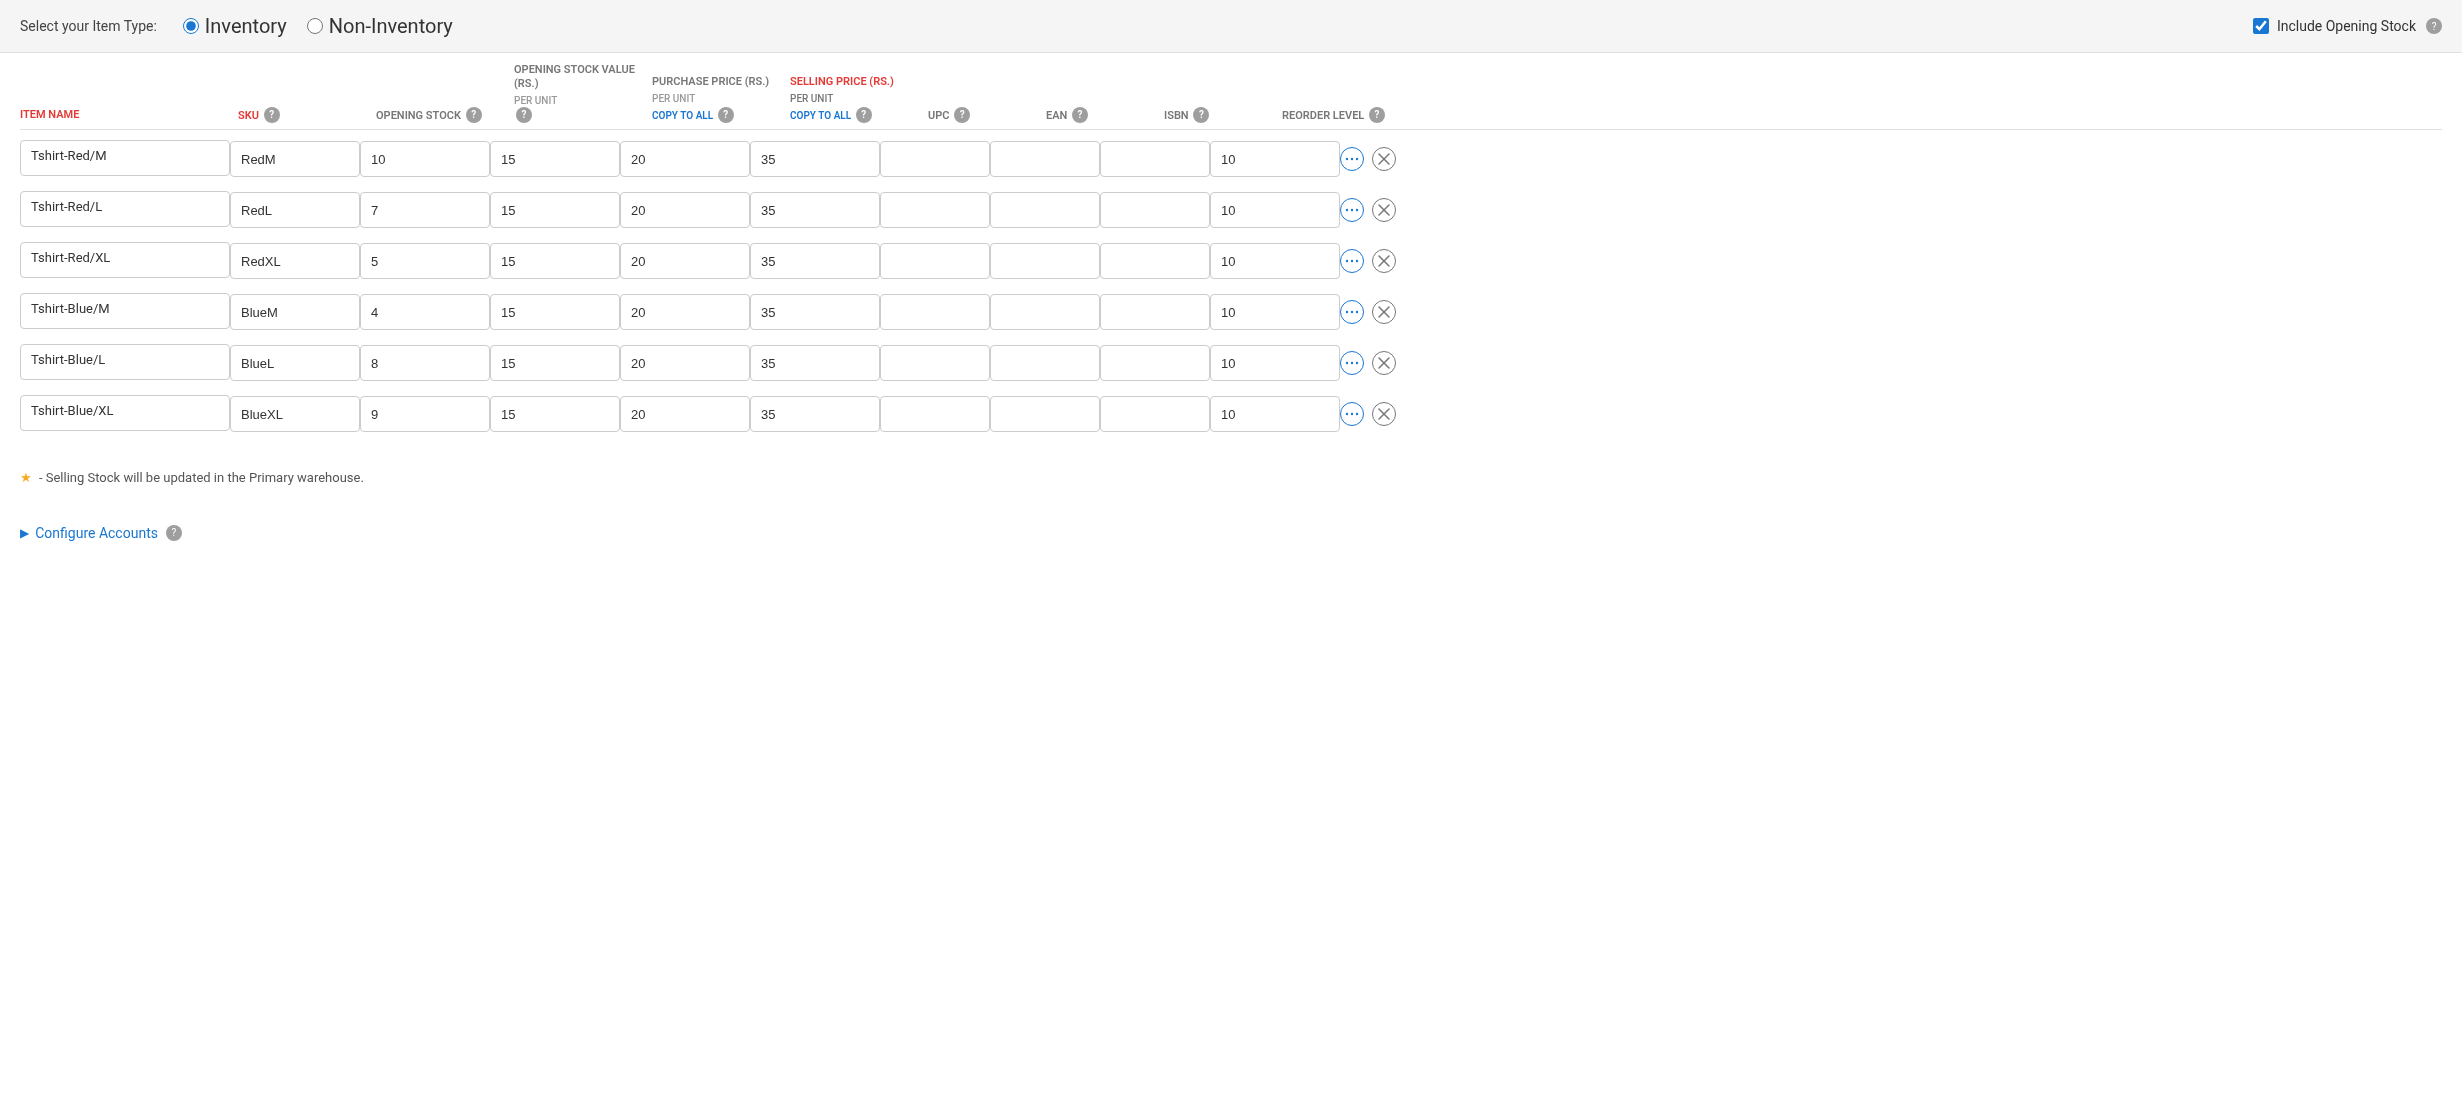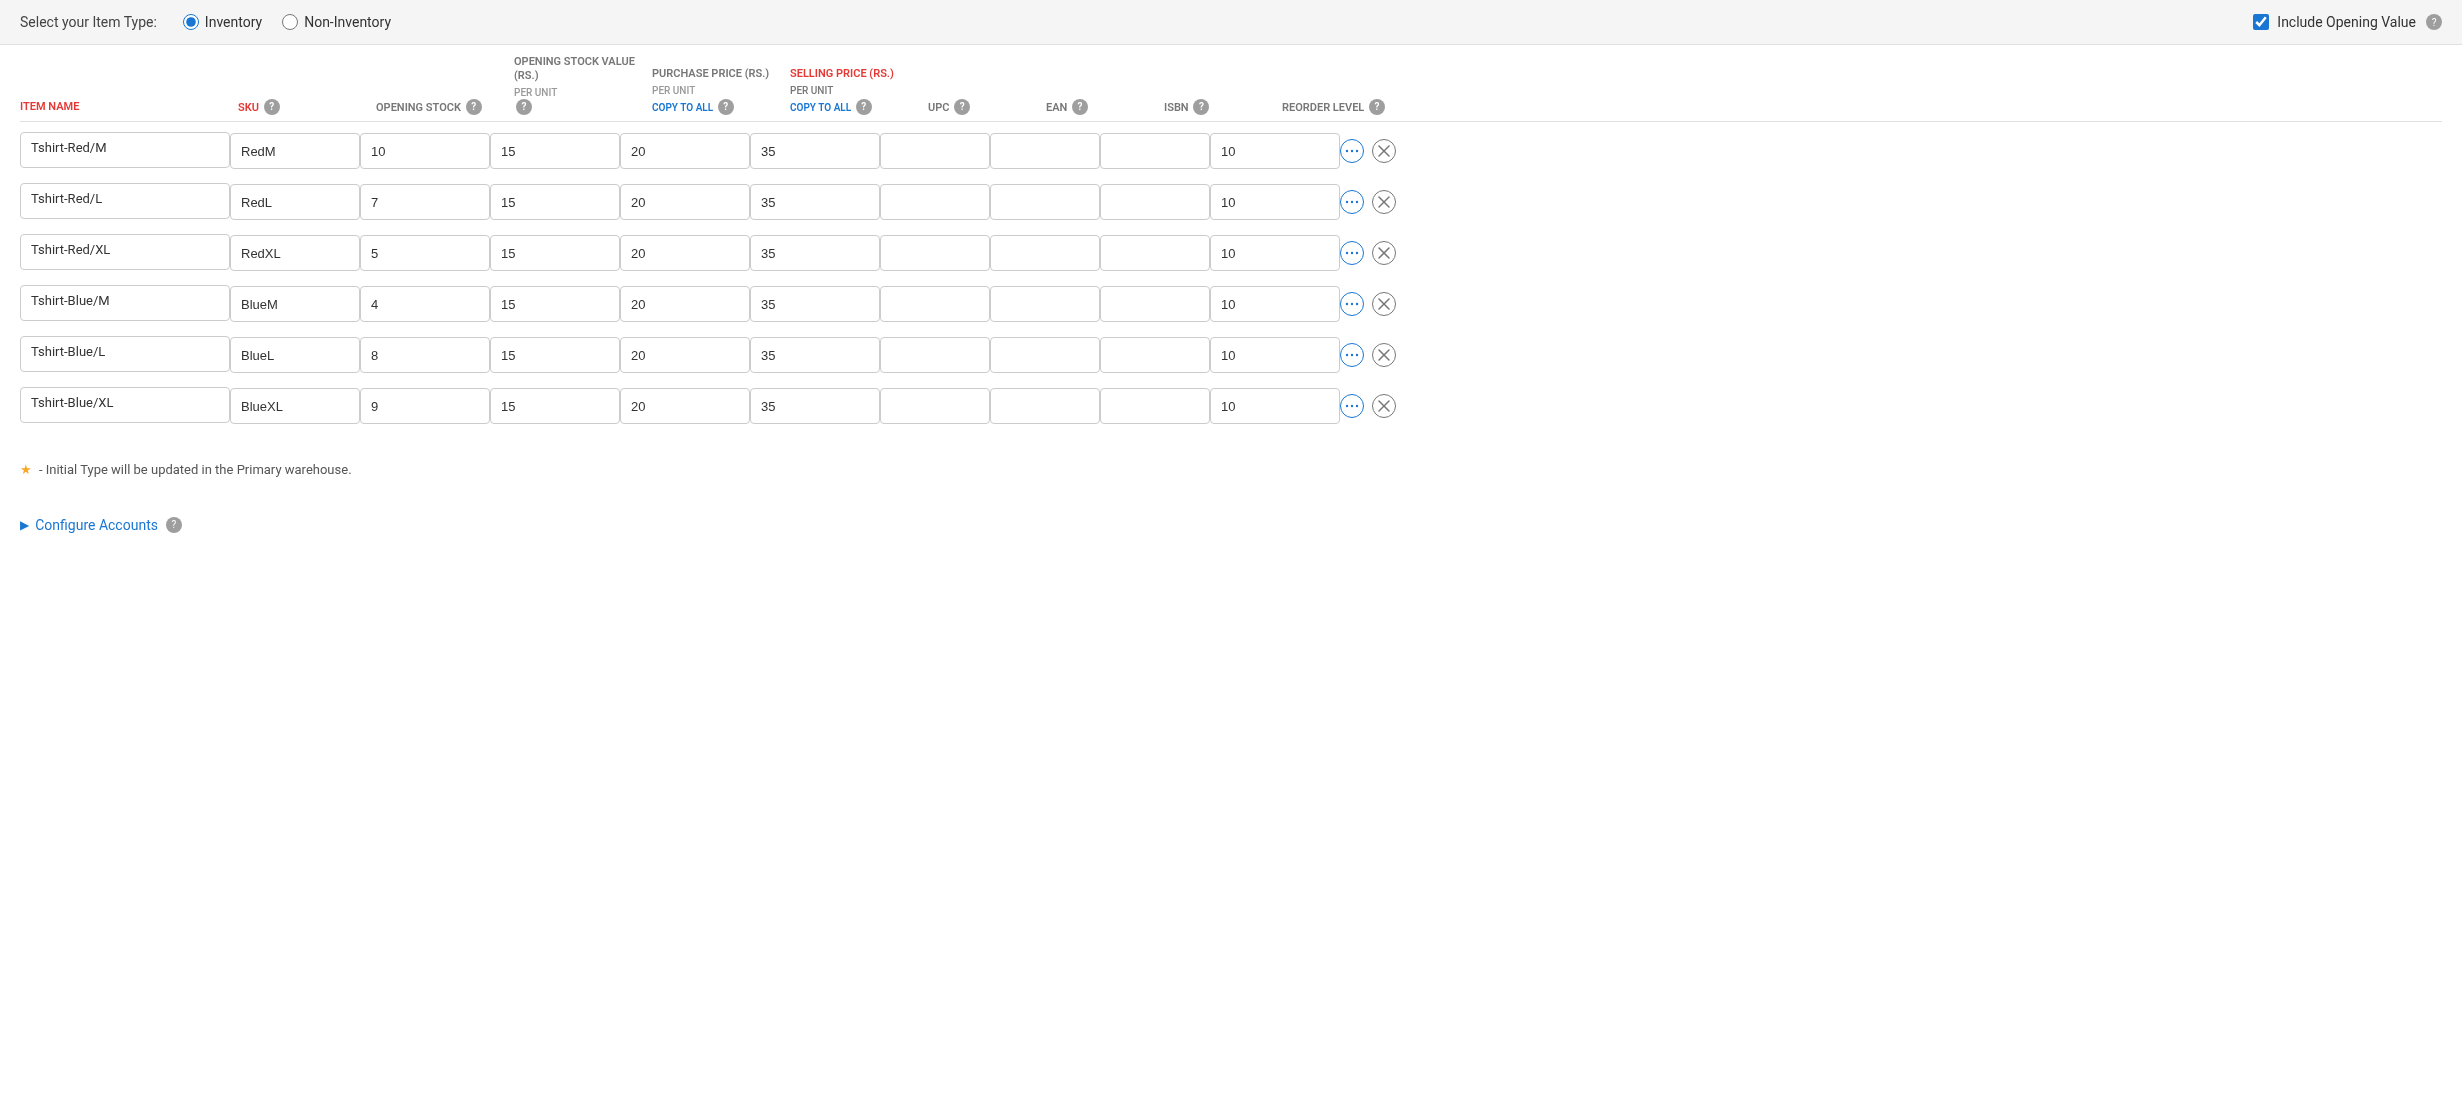--- a/index.html
+++ b/index.html
@@ -38,21 +38,21 @@
       cursor: pointer;
     }
 
     .radio-option input[type="radio"] {
       width: 16px;
       height: 16px;
       accent-color: #1976d2;
     }
 
     .radio-text {
-      font-size: 14px;
+      font-size: 20px;
       color: #333;
     }
 
     .include-opening-stock {
       display: flex;
       align-items: center;
       gap: 8px;
     }
 
     .include-opening-stock input[type="checkbox"] {
@@ -245,21 +245,21 @@
       <input type="radio" name="itemType" value="inventory" checked="" style="">
       <span class="radio-text">Inventory</span>
     </label>
     <label class="radio-option">
       <input type="radio" name="itemType" value="non-inventory" style="">
       <span class="radio-text">Non-Inventory</span>
     </label>
   </div>
   <div class="include-opening-stock">
     <input type="checkbox" checked="" style="">
-    <span class="include-opening-stock-label">Include Opening Value</span>
+    <span class="include-opening-stock-label">Include Opening Stock</span>
     <span class="help-icon">?</span>
   </div>
 </div>
 
 <div class="table-container">
 
   <div class="col-headers">
     <div class="col-header red">ITEM NAME</div>
     <div class="col-header red">
       SKU <span class="help-icon">?</span>
@@ -580,21 +580,21 @@
             <line x1="11" y1="1" x2="1" y2="11" stroke="#777" stroke-width="1.5" stroke-linecap="round"></line>
           </svg>
         </button>
       </div>
     </div>
     </div>
 </div>
 
 <div class="footer-note">
   <span class="star-icon">★</span>
-  <span>- Initial Type will be updated in the Primary warehouse.</span>
+  <span>- Selling Stock will be updated in the Primary warehouse.</span>
 </div>
 
 <div class="configure-accounts">
   <a class="configure-accounts-link">
     <span class="arrow">▶</span>
     <span>Configure Accounts</span>
     <span class="help-icon">?</span>
   </a>
 </div>
 

